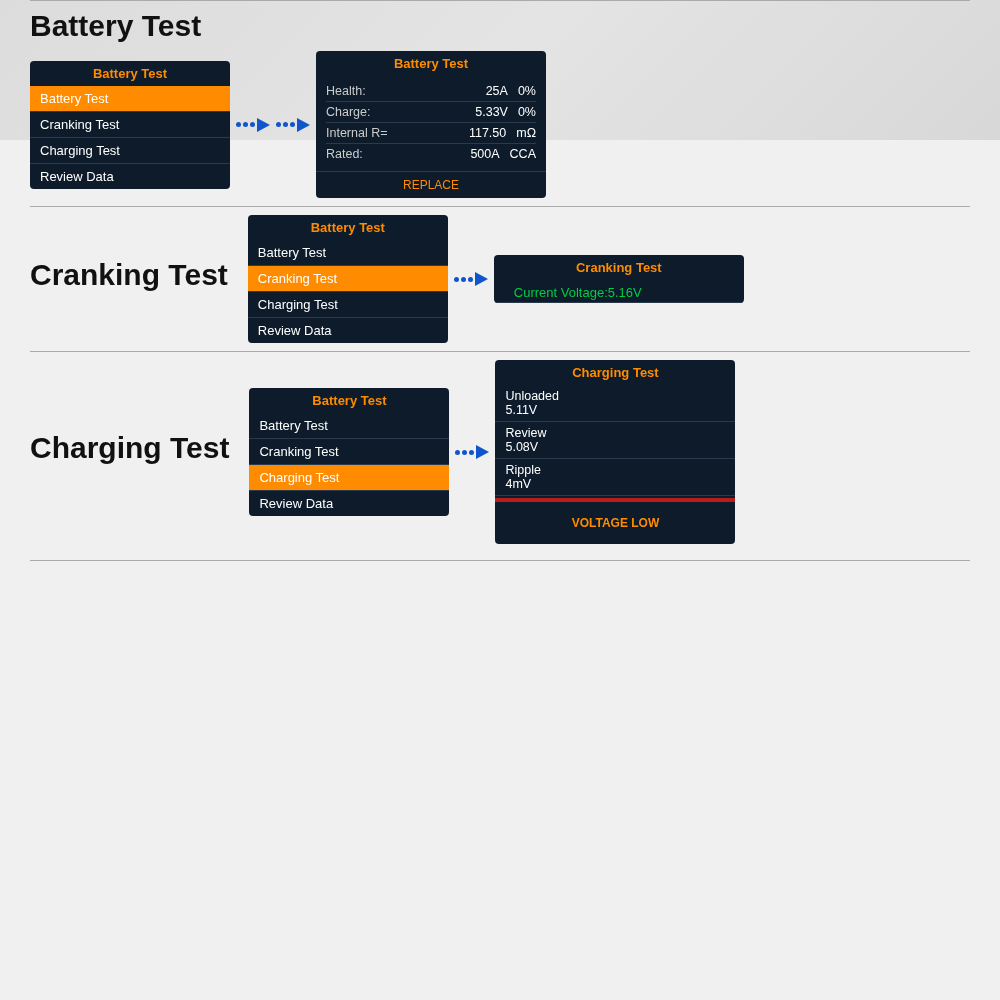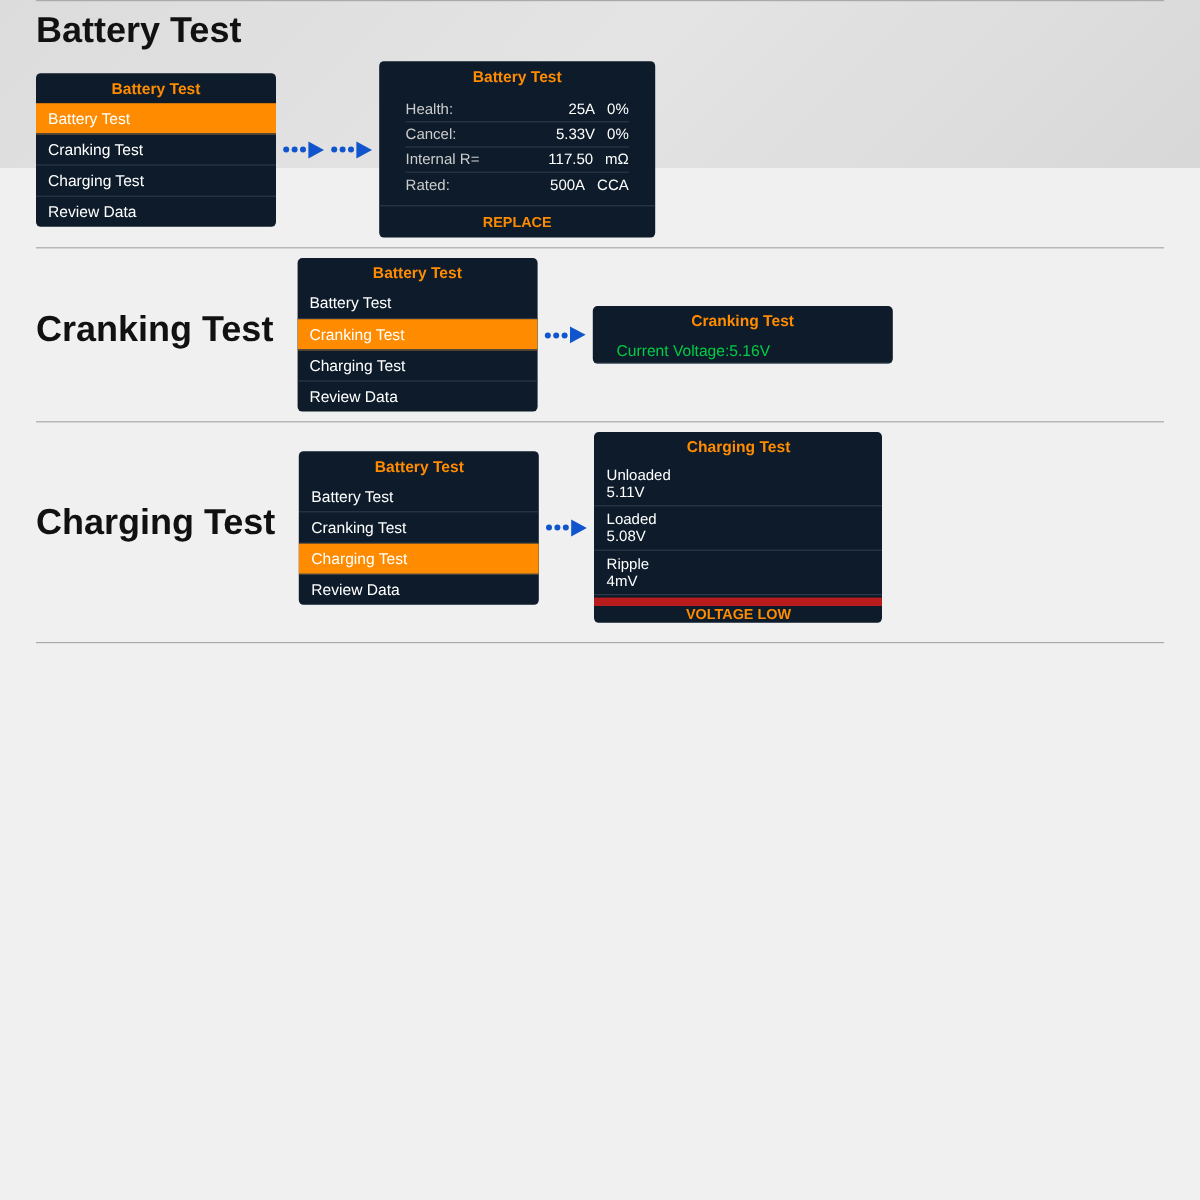--- a/index.html
+++ b/index.html
@@ -101,21 +101,21 @@
 
     .result-header {
       text-align: center;
       padding: 5px 8px;
       font-size: 13px;
       font-weight: bold;
       color: #ff8c00;
     }
 
     .result-body {
-      padding: 5px 22px;
+      padding: 5px 10px;
     }
 
     .result-row {
       display: flex;
       justify-content: space-between;
       font-size: 12.5px;
       padding: 3px 0;
       border-bottom: 1px solid #2a3a4a;
     }
 
@@ -131,21 +131,21 @@
       display: flex;
       gap: 10px;
       color: #ffffff;
     }
 
     .result-footer {
       text-align: center;
       padding: 6px;
       color: #ff8c00;
       font-size: 12px;
-      font-weight: bold;
+      font-weight: normal;
       border-top: 1px solid #2a3a4a;
       margin-top: 2px;
     }
 
     
     .cranking-result {
       background-color: #0d1b2a;
       border-radius: 4px;
       overflow: hidden;
       min-width: 250px;
@@ -198,25 +198,25 @@
       color: #ffffff;
       flex-direction: column;
     }
 
     .charging-row:last-child {
       border-bottom: none;
     }
 
     .charging-footer {
       text-align: center;
-      padding: 0;
+      padding: 14px;
       color: #ff8c00;
       font-size: 12px;
       font-weight: bold;
-      border-top: 7px solid #b91c1c;
+      border-top: 4px solid #b91c1c;
       margin-top: 2px;
     }
 
     
     .battery-section {
       padding: 8px 30px;
     }
 
     .battery-section-title {
       font-size: 30px;
@@ -303,21 +303,21 @@
         <div class="result-header">Battery Test</div>
         <div class="result-body">
           <div class="result-row">
             <span class="label">Health:</span>
             <span class="values">
                 <span>25A</span>
                 <span>0%</span>
               </span>
           </div>
           <div class="result-row">
-            <span class="label">Cancel:</span>
+            <span class="label">Charge:</span>
             <span class="values">
                 <span>5.33V</span>
                 <span>0%</span>
               </span>
           </div>
           <div class="result-row">
             <span class="label">Internal R=</span>
             <span class="values">
                 <span>117.50</span>
                 <span>mΩ</span>
@@ -396,21 +396,21 @@
           <span class="arrow-head"></span>
         </div>
 
         <div class="charging-result">
           <div class="charging-result-header">Charging Test</div>
           <div class="charging-row">
             <span>Unloaded</span>
             <span>5.11V</span>
           </div>
           <div class="charging-row">
-            <span>Loaded</span>
+            <span>Review</span>
             <span>5.08V</span>
           </div>
           <div class="charging-row">
             <span>Ripple</span>
             <span>4mV</span>
           </div>
           <div class="charging-footer">VOLTAGE LOW</div>
         </div>
 
       </div>

